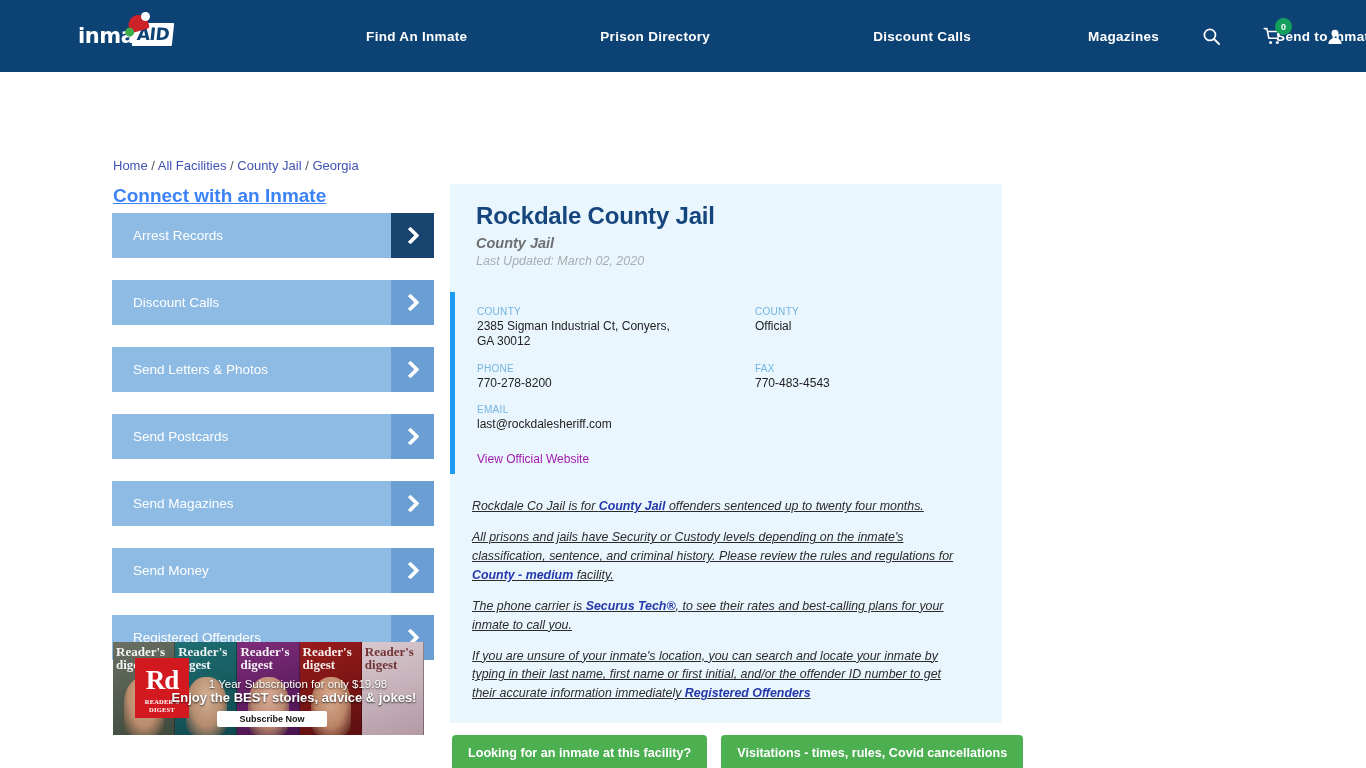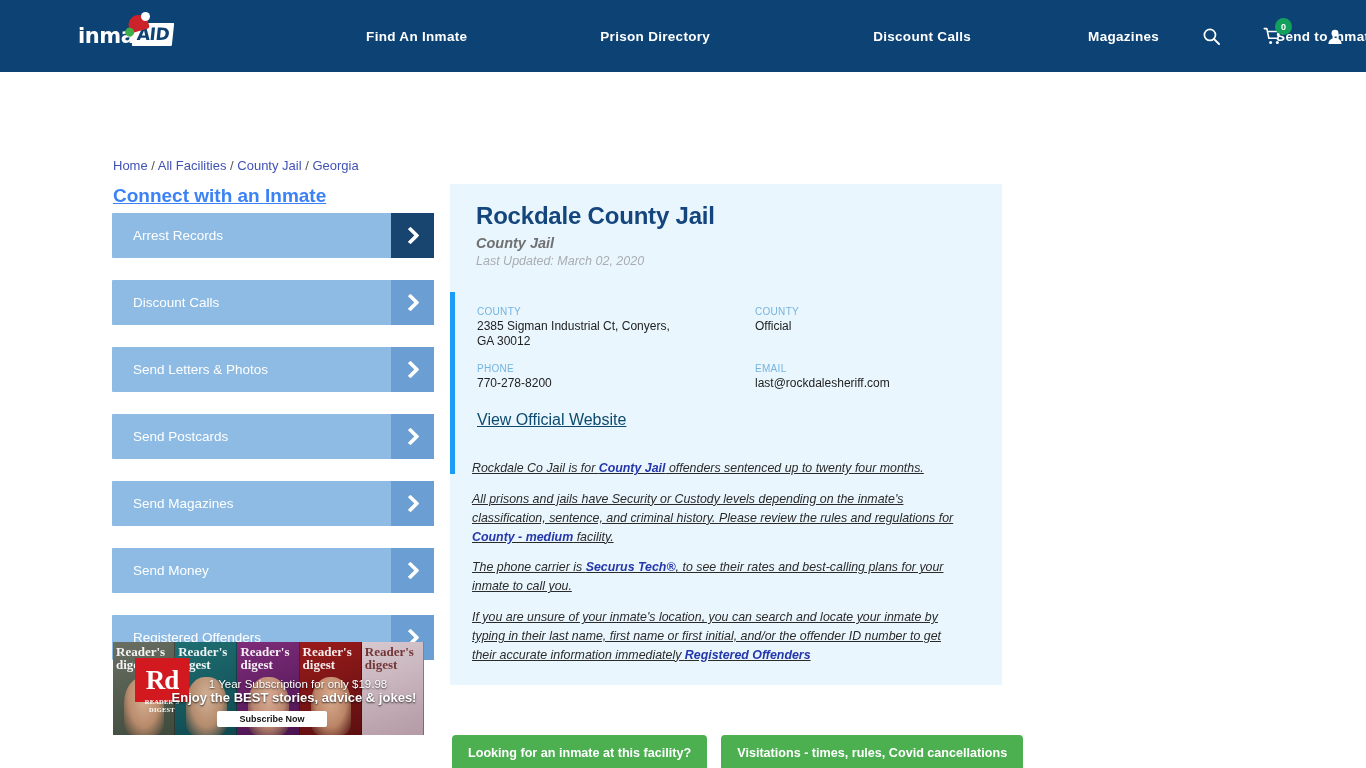--- a/index.html
+++ b/index.html
@@ -222,21 +222,21 @@
     position: absolute;
     bottom: 0; left: 18%;
     width: 66%; height: 62%;
     background: radial-gradient(ellipse at 50% 35%, #e3b89a 0%, #c2906f 55%, rgba(0,0,0,.25) 100%);
     border-radius: 46% 46% 20% 20%;
     opacity: .92;
   }
   .ad-rdlogo {
     position: absolute;
     left: 22px; top: 16px;
-    width: 54px; height: 44px;
+    width: 54px; height: 60px;
     background: #d31920;
     color: #fff;
     font-family: "Liberation Serif", serif;
     text-align: center;
     line-height: 1;
   }
   .ad-rdlogo .big { font-size: 27px; font-weight: bold; display:block; padding-top: 9px; letter-spacing: -1px;}
   .ad-rdlogo .small { font-size: 6.5px; font-weight: bold; display:block; padding-top: 5px; letter-spacing: .2px;}
   .ad-line1 {
     position: absolute;
@@ -322,23 +322,22 @@
   }
   .c-value {
     font-size: 12px;
     color: #222222;
     line-height: 1.28;
   }
   .c-cell { padding-bottom: 4px; }
   .website-link {
     display: inline-block;
     margin-top: 16px;
-    font-size: 16px;
-    color: #0c4a6e;
-    text-decoration: underline;
+    font-size: 12px;
+    color: #a21caf;
     cursor: pointer;
   }
 
   .body-copy { padding: 14px 26px 20px 22px; }
   .body-copy p {
     font-size: 12.4px;
     font-style: italic;
     color: #2b2b2b;
     line-height: 1.52;
     margin-bottom: 12px;
@@ -537,20 +536,24 @@
         </div>
         <div class="c-cell">
           <div class="c-label">COUNTY</div>
           <div class="c-value">Official</div>
         </div>
 
         <div class="c-cell">
           <div class="c-label">PHONE</div>
           <div class="c-value">770-278-8200</div>
         </div>
+        <div class="c-cell">
+          <div class="c-label">FAX</div>
+          <div class="c-value">770-483-4543</div>
+        </div>
 
         <div class="c-cell">
           <div class="c-label">EMAIL</div>
           <div class="c-value">last@rockdalesheriff.com</div>
         </div>
       </div>
       <a class="website-link">View Official Website</a>
     </div>
 
     <div class="body-copy">

